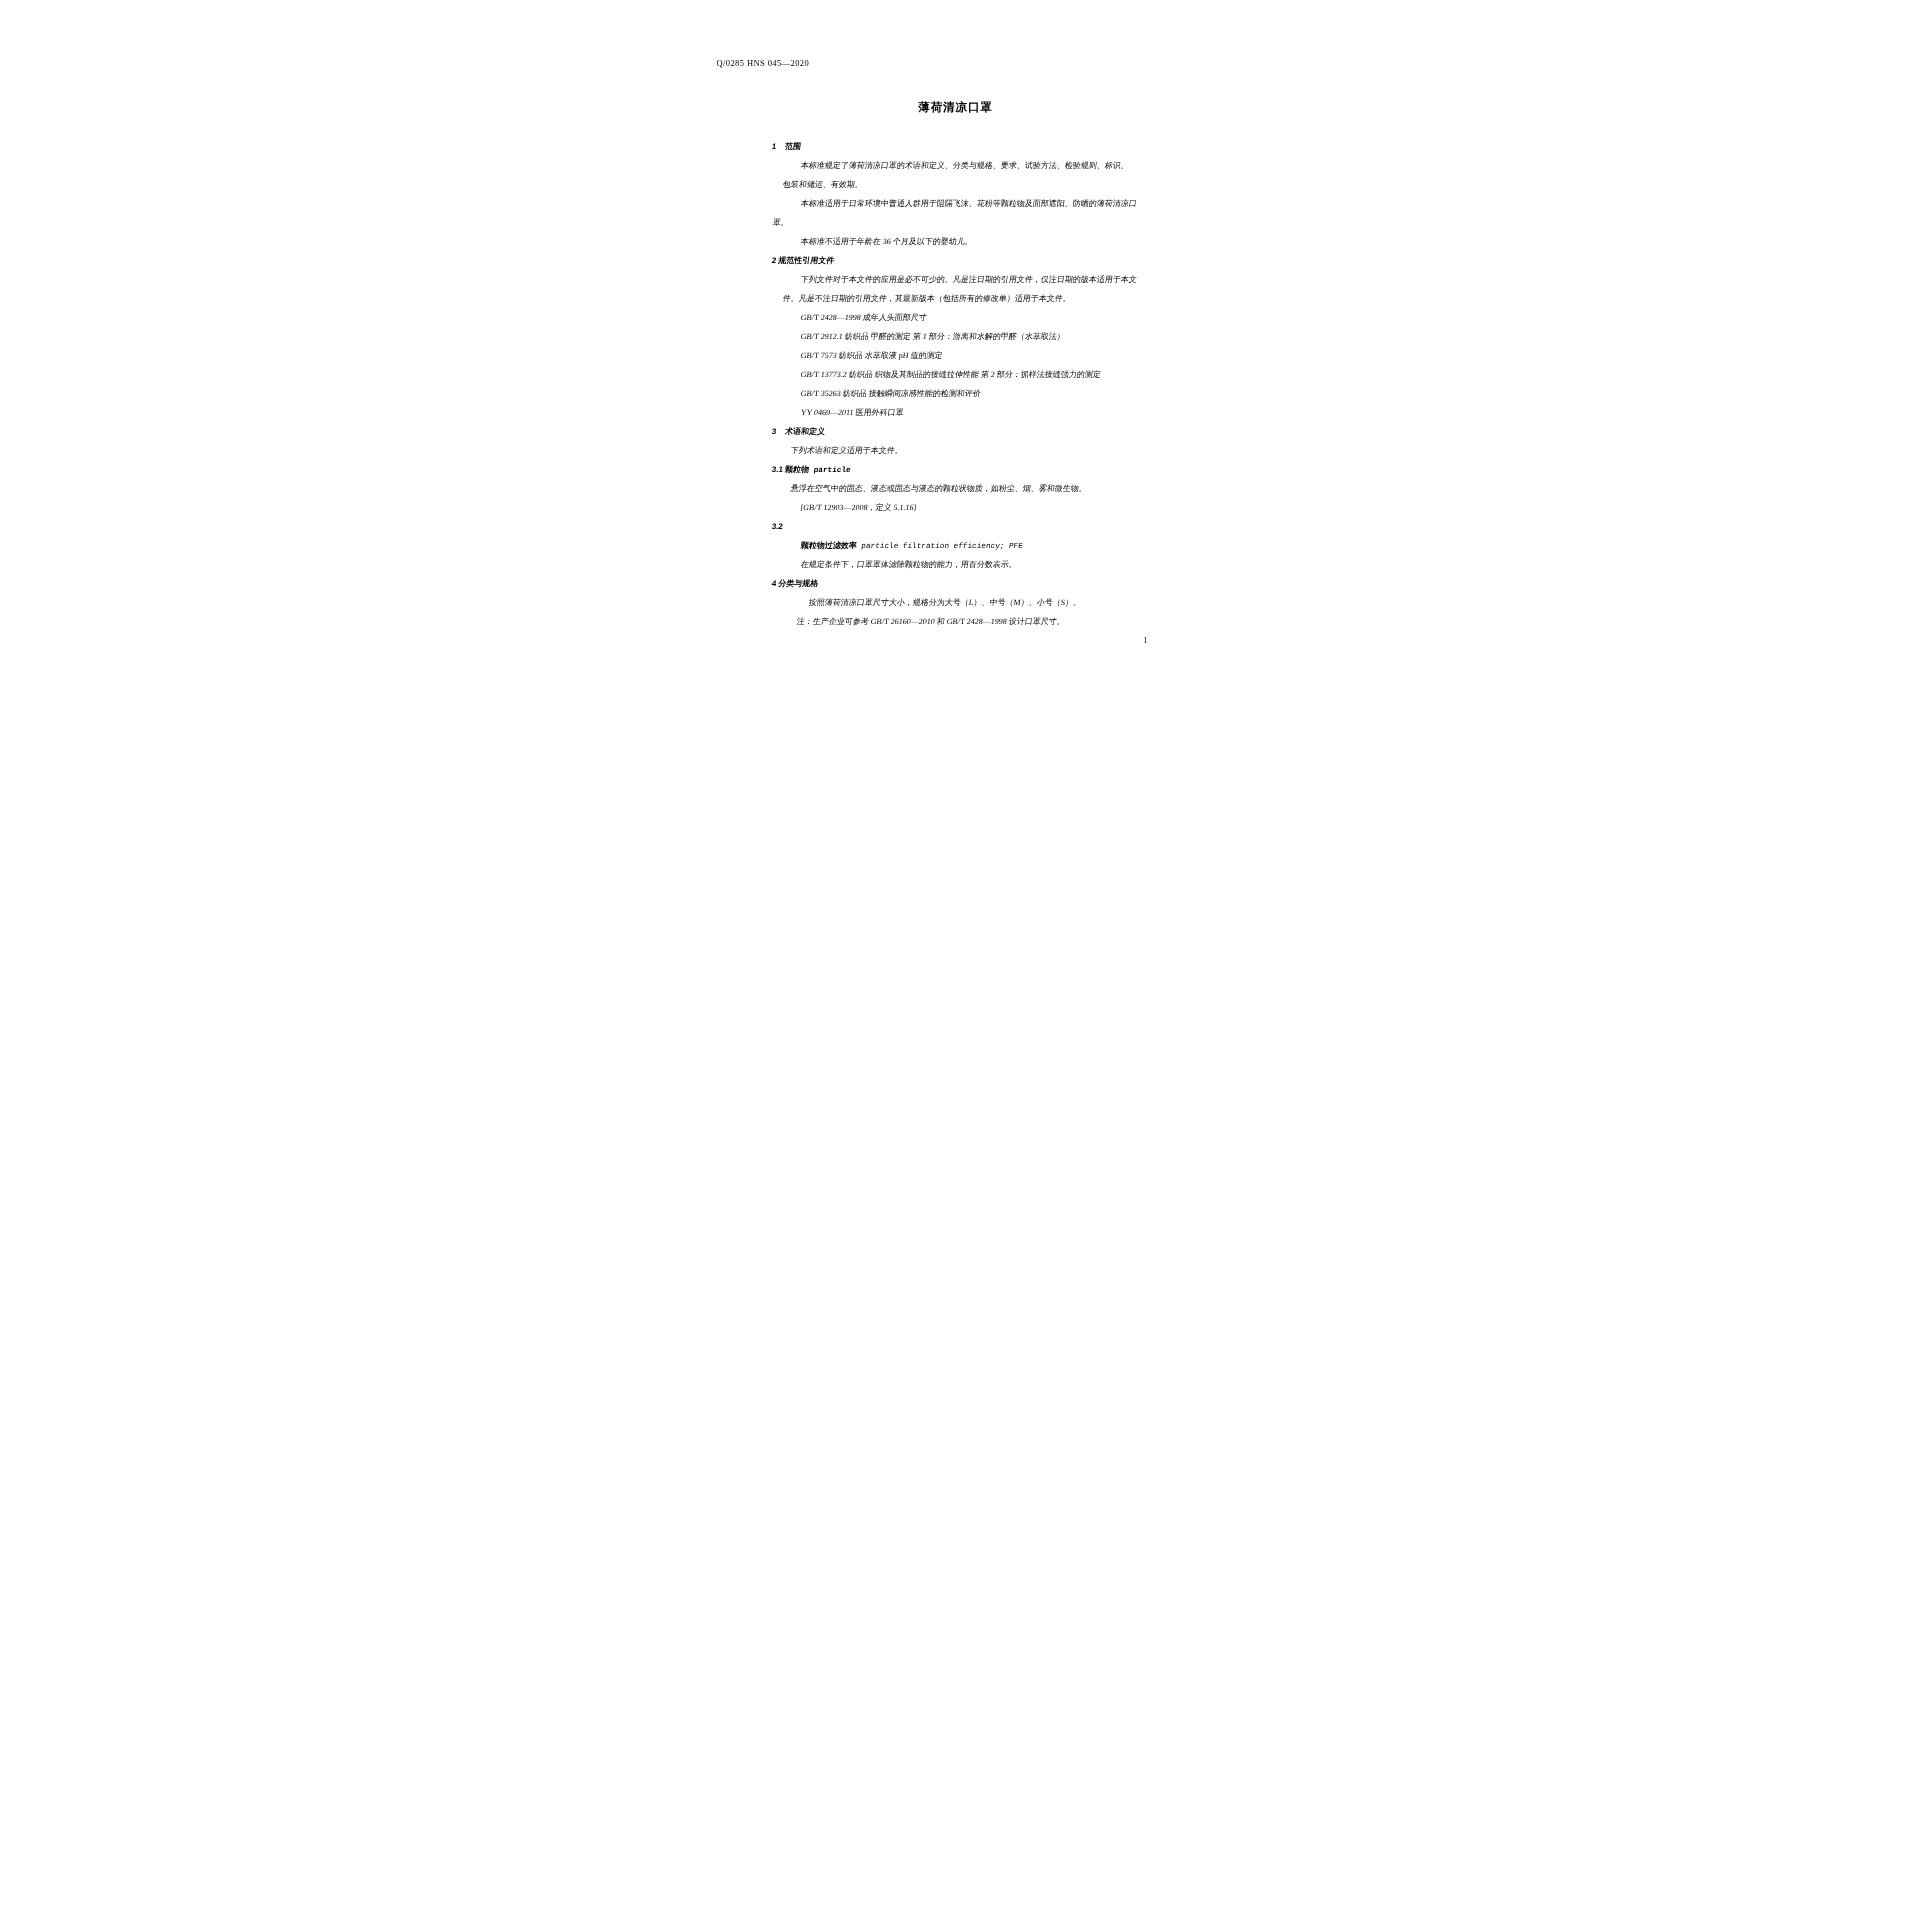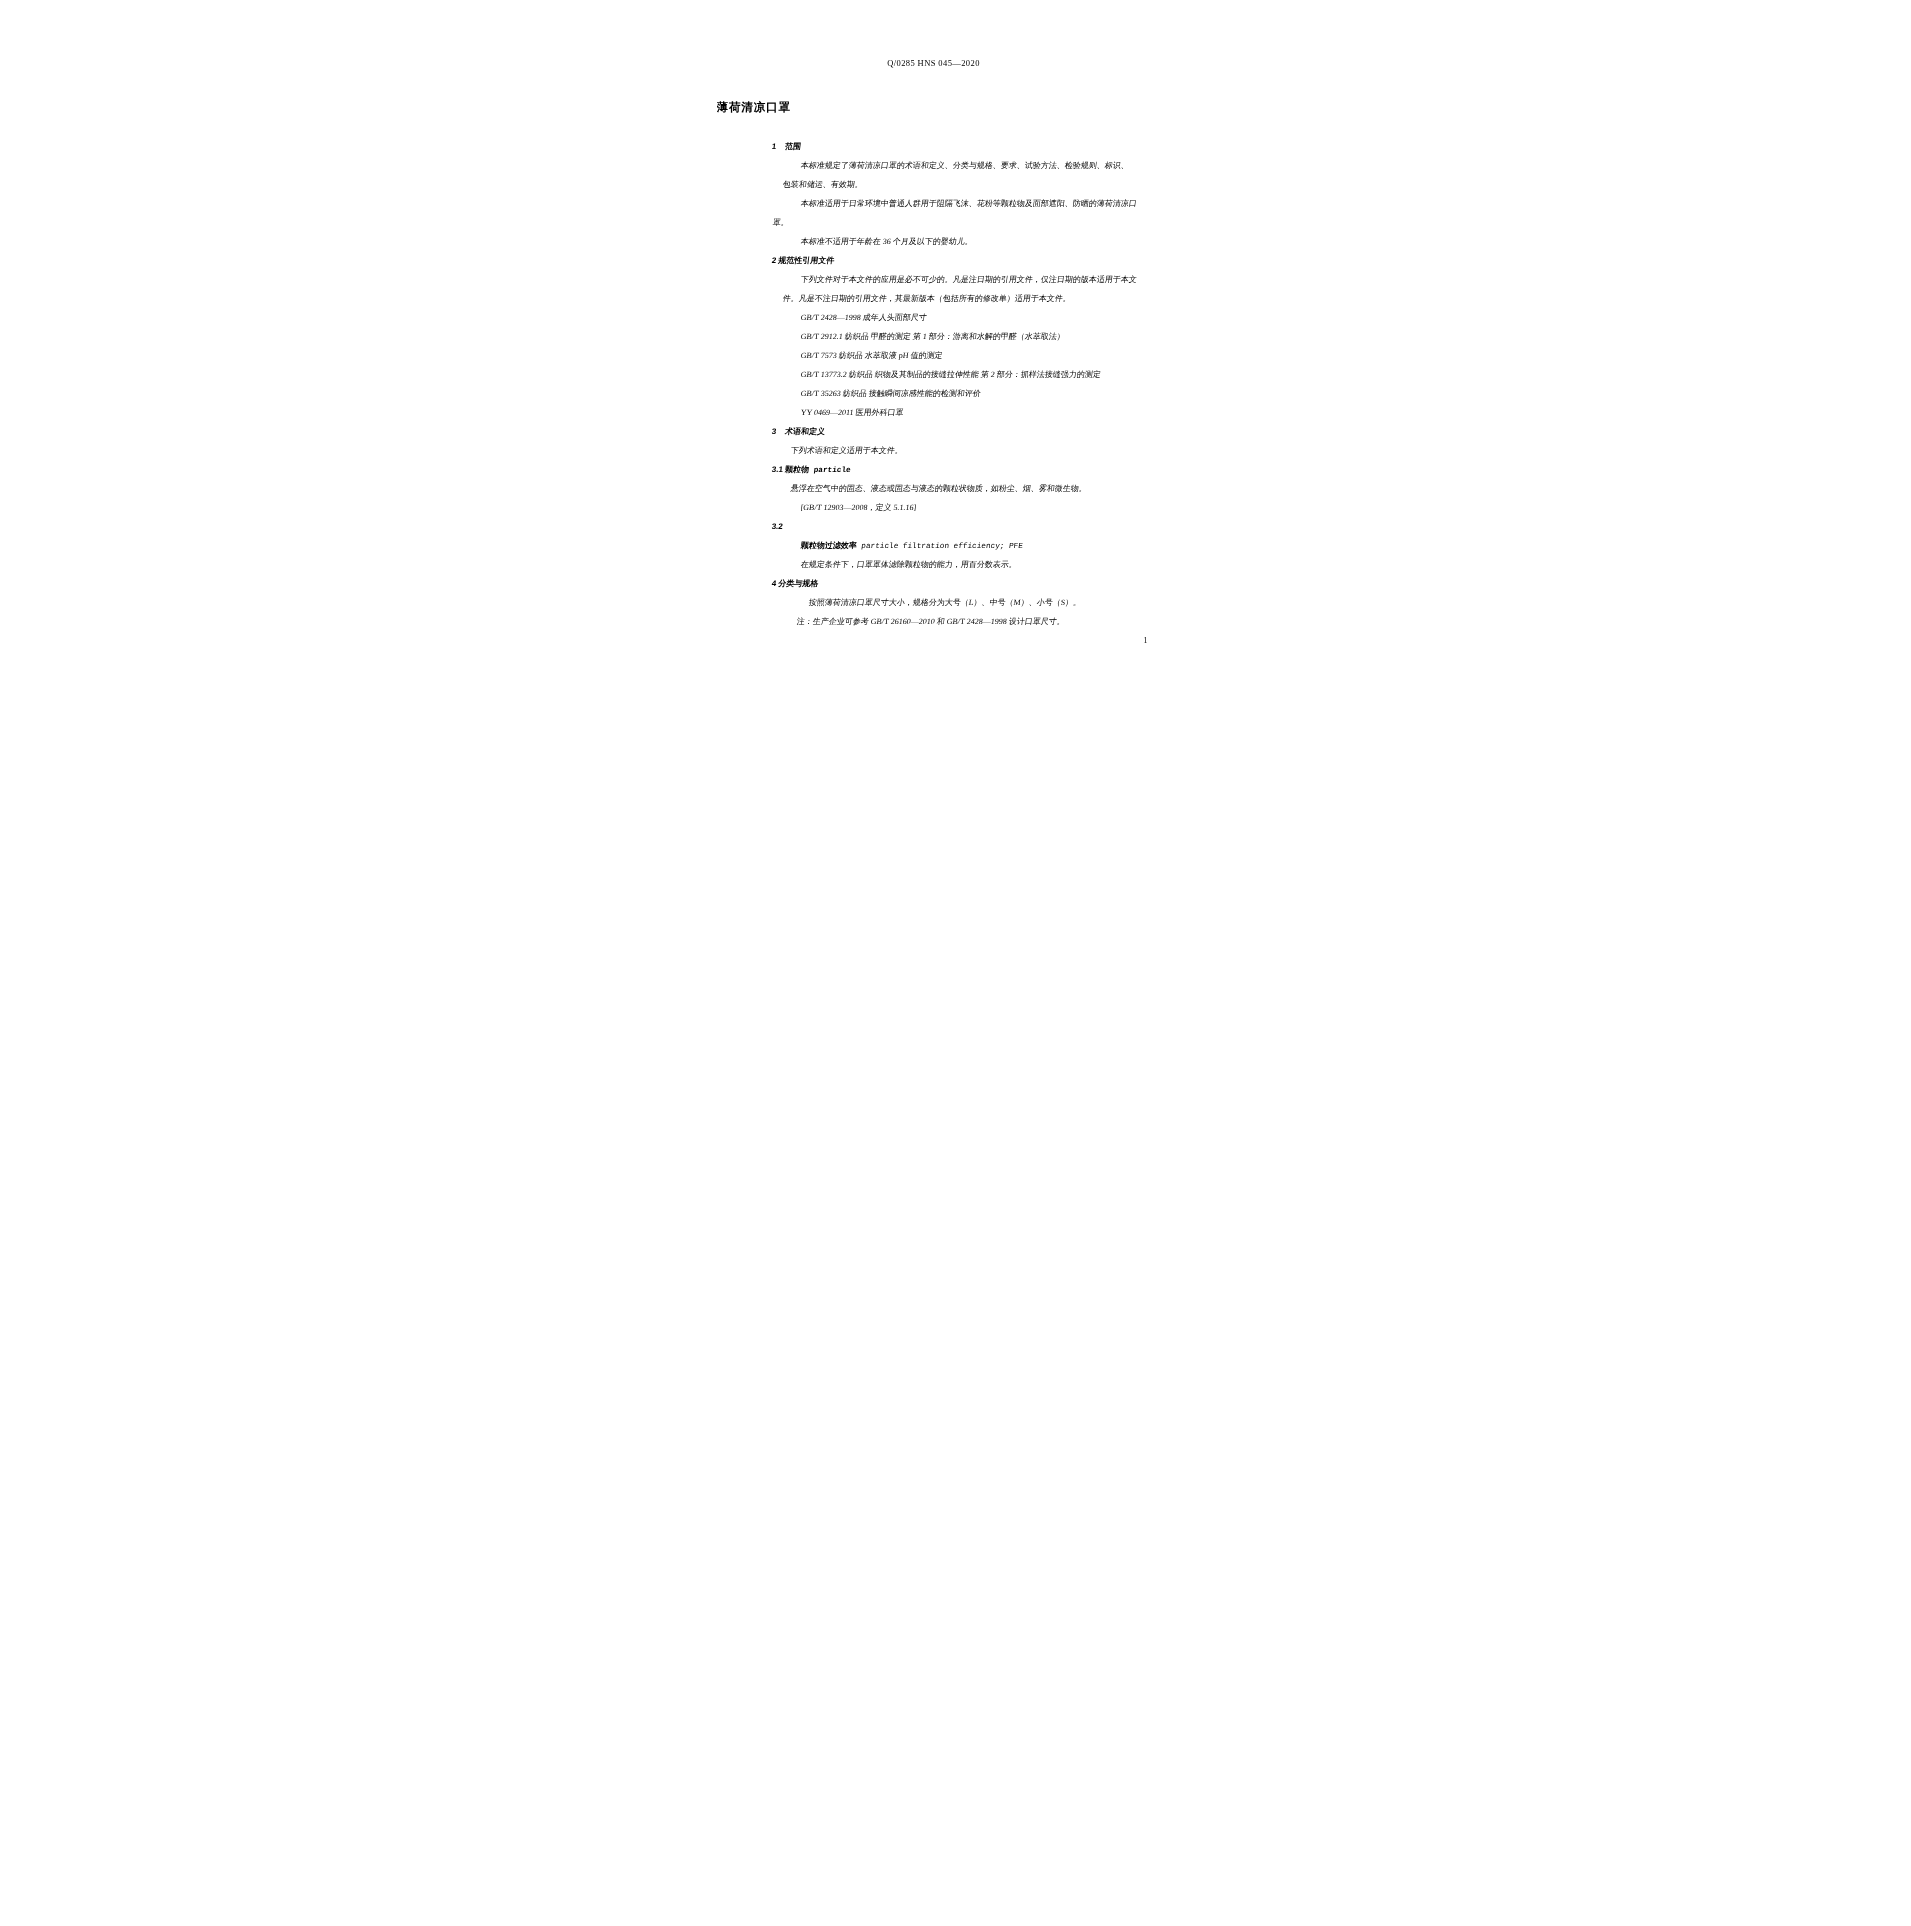--- a/index.html
+++ b/index.html
@@ -14,31 +14,32 @@
     width: 478px;
     height: 676px;
     margin: 0 auto;
     background: #ffffff;
     overflow: hidden;
   }
   .header-line {
     margin-top: 58px;
     height: 11.6px;
     line-height: 11.6px;
-    text-align: center;
+    text-align: left;
     padding-right: 44px;
     font-size: 8.5px;
     letter-spacing: 0.4px;
     font-family: "Liberation Serif", serif;
     white-space: pre;
   }
   .doc-title {
     margin: 25px 0 0 0;
     height: 23px;
     line-height: 23px;
+    text-align: center;
     font-size: 11.6px;
     font-weight: bold;
     font-family: "Liberation Sans", sans-serif;
     letter-spacing: 0.8px;
     white-space: pre;
   }
   .line {
     height: 19px;
     line-height: 19px;
     font-size: 8px;

